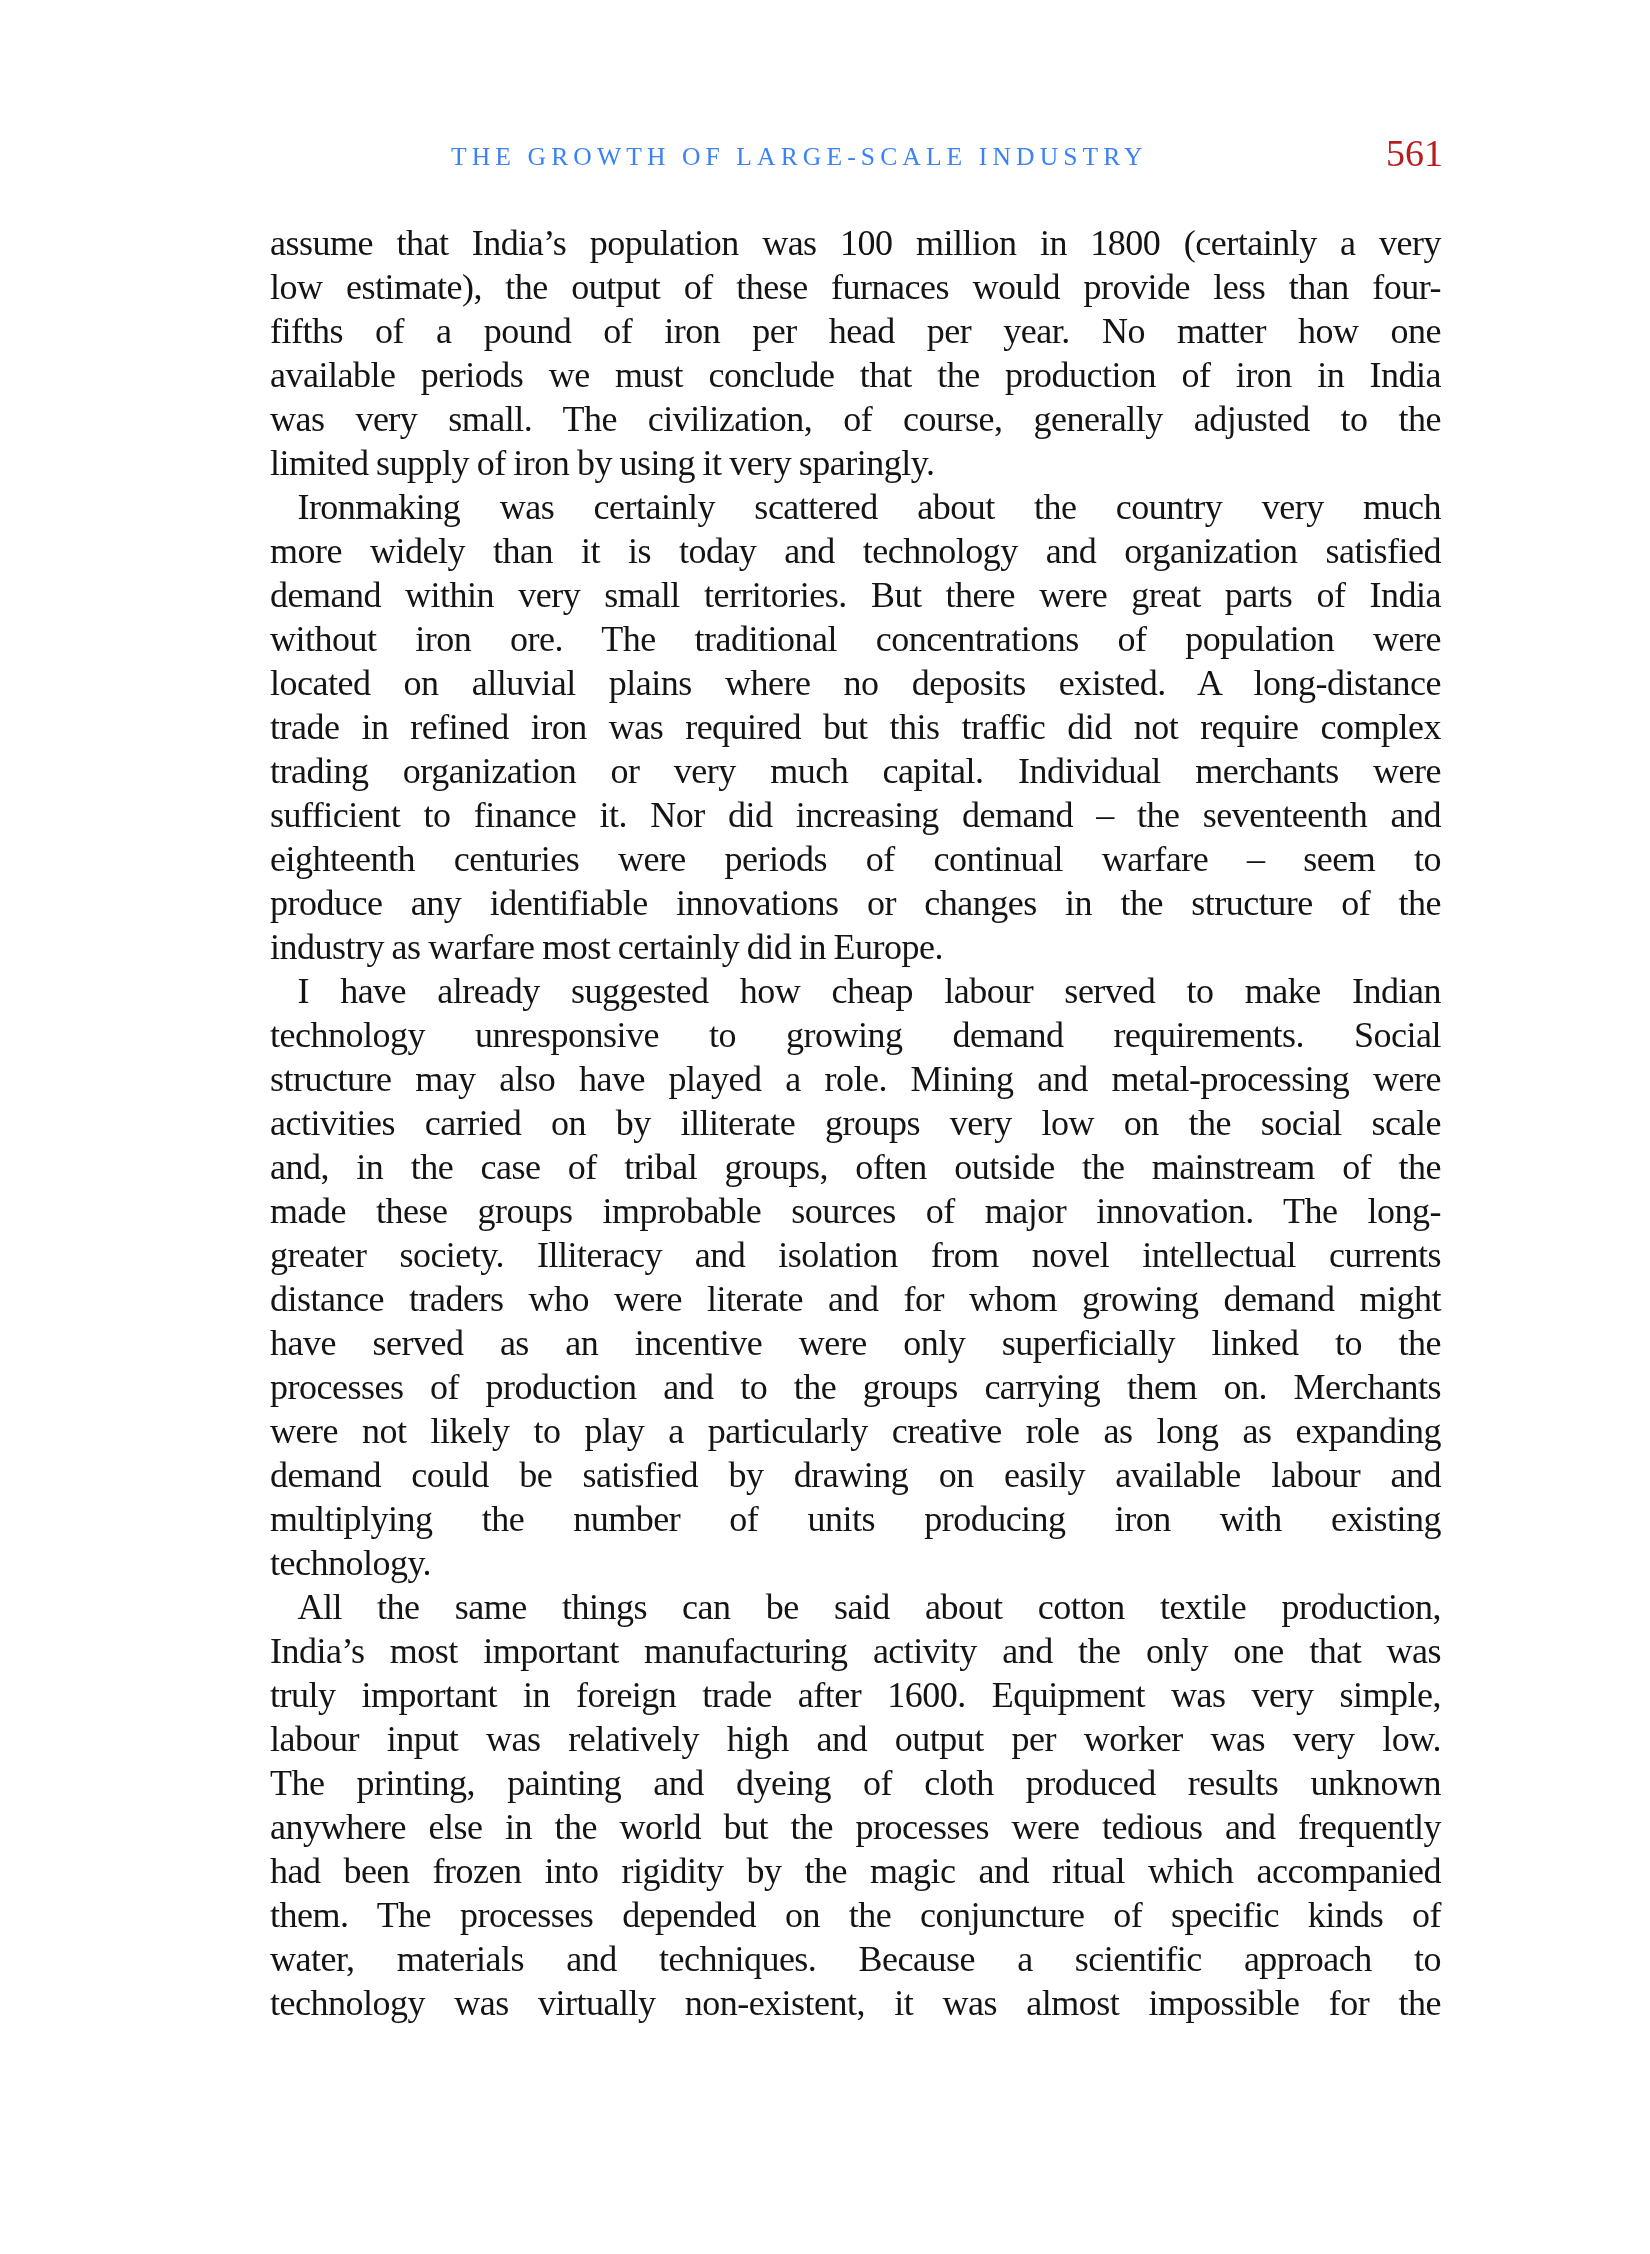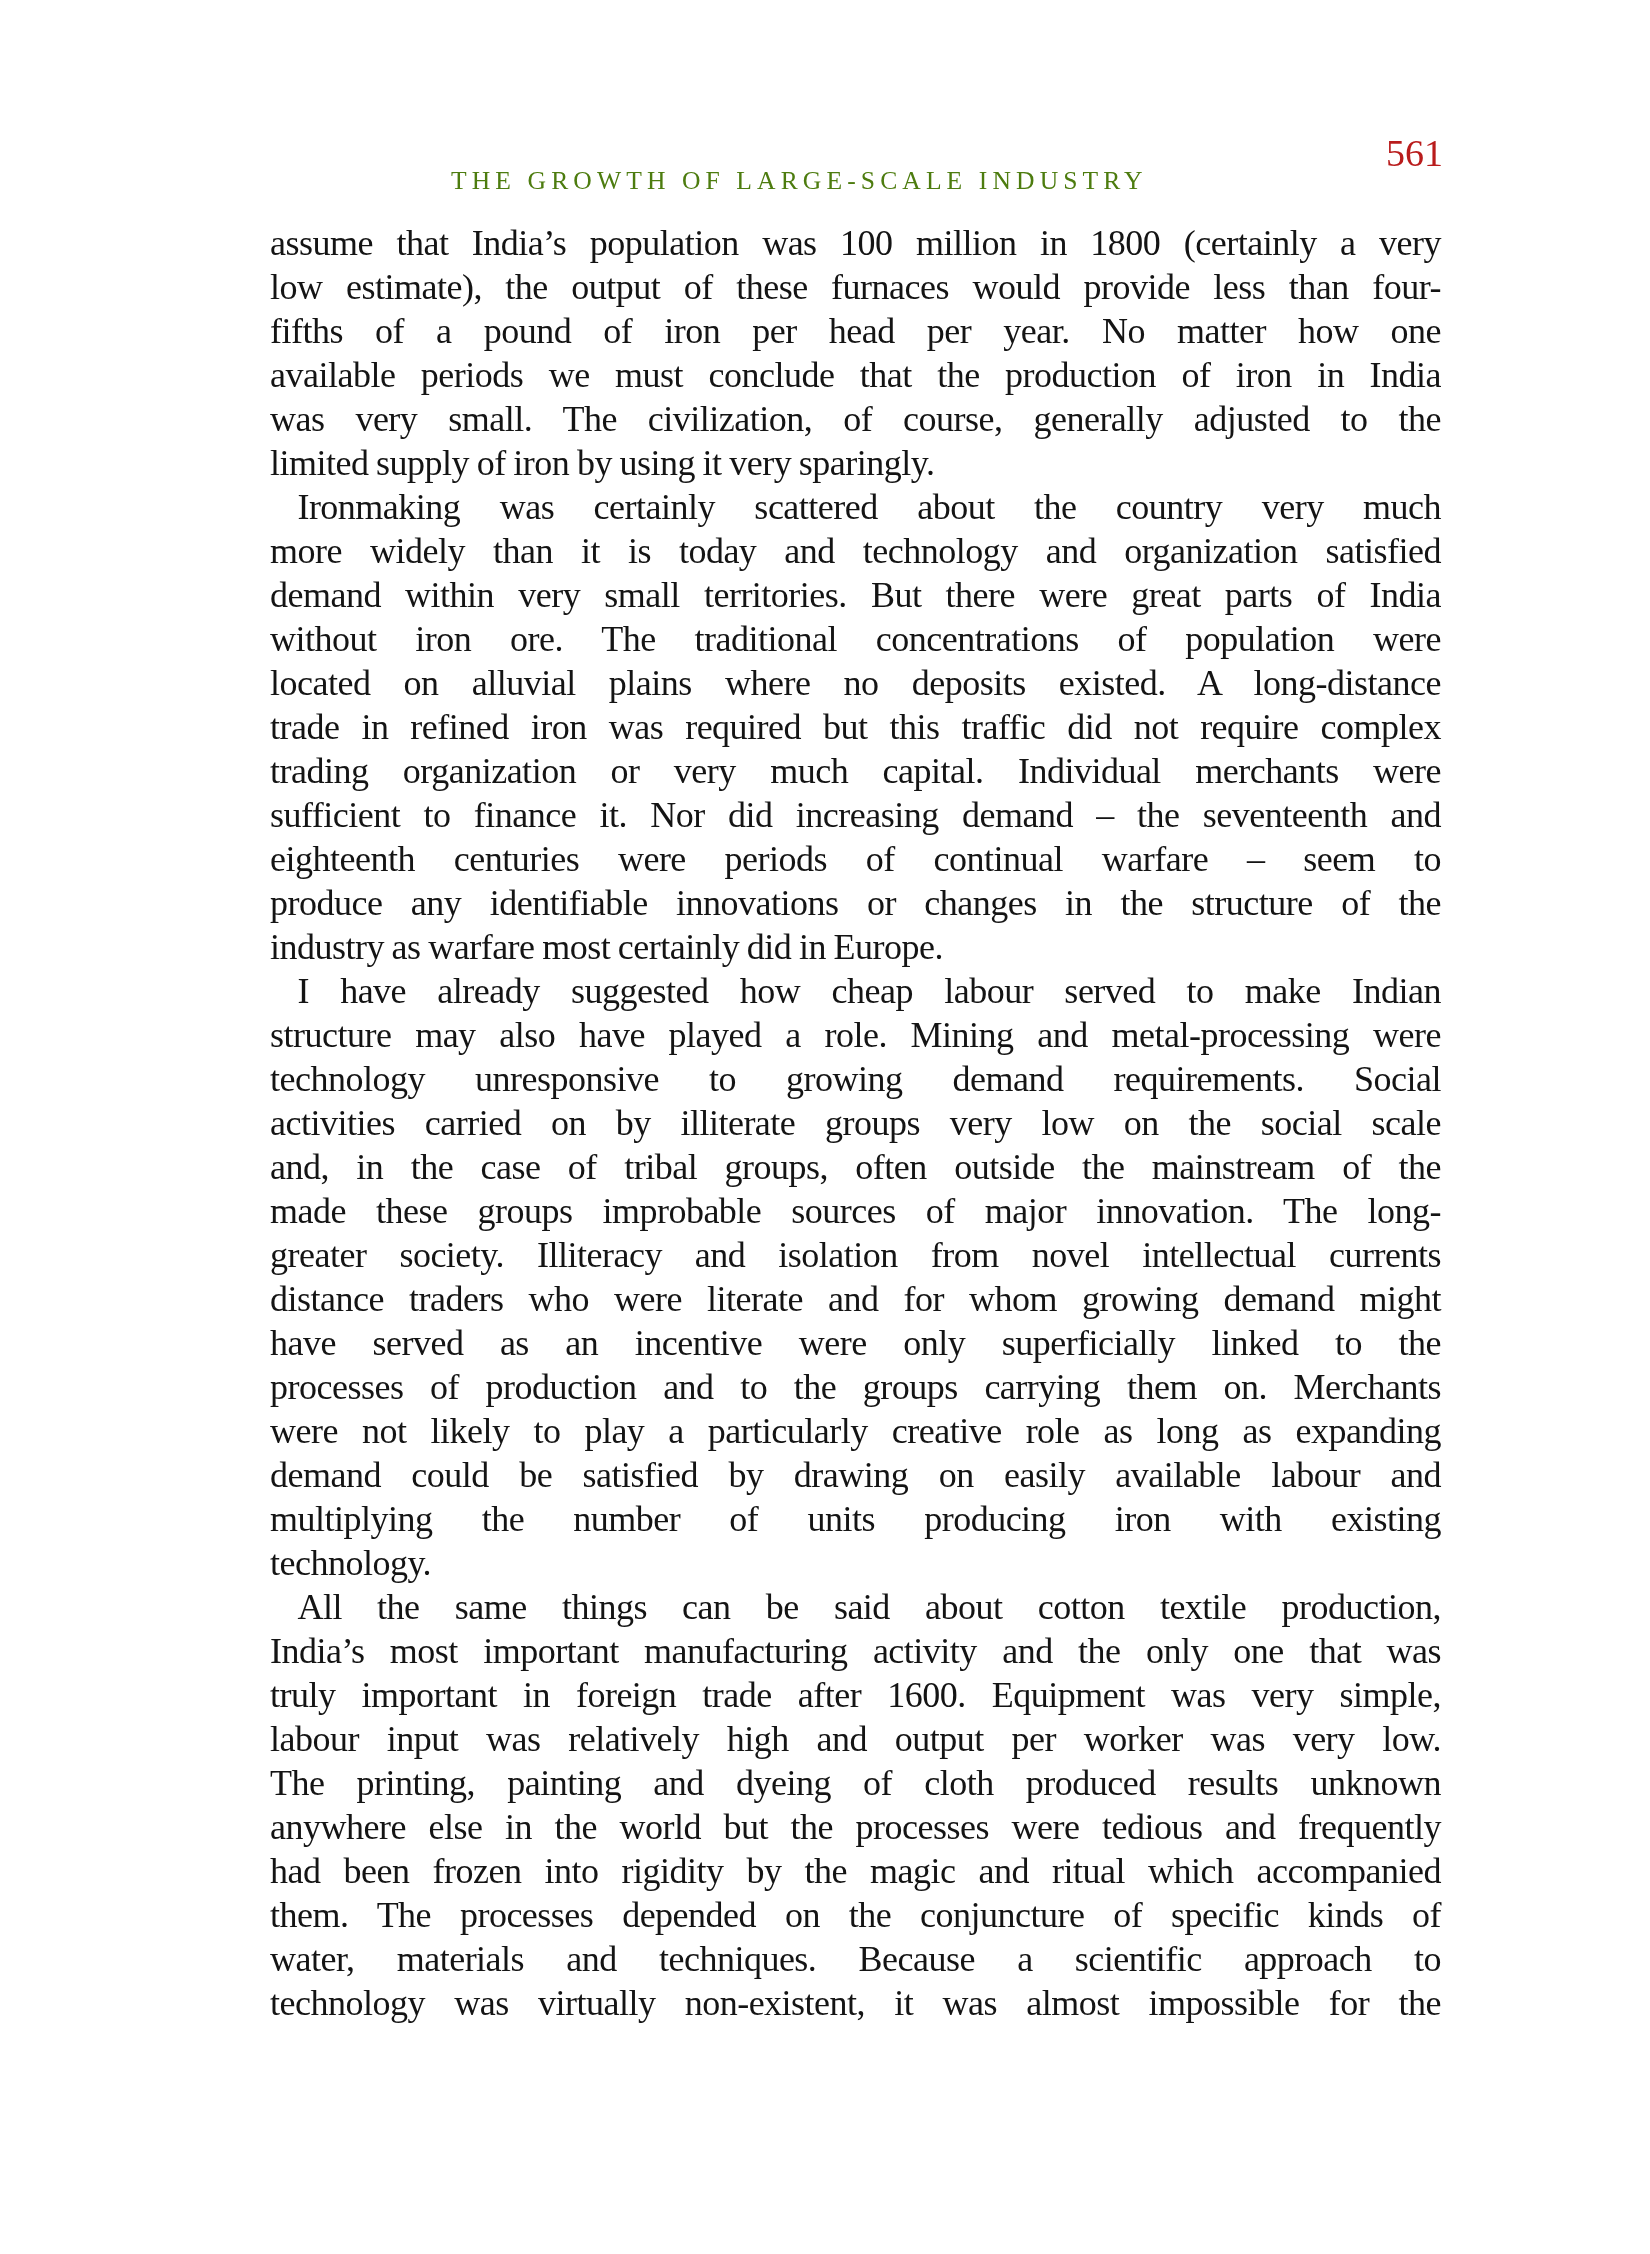--- a/index.html
+++ b/index.html
@@ -23,22 +23,21 @@
   }
   .running-head {
     position: absolute;
     left: 451px;
     top: 143px;
     width: 823px;
     font-size: 25.6px;
     letter-spacing: 5.1px;
     line-height: 28px;
     white-space: nowrap;
-    color: #4d7c0f;
-    margin-top: 24px;
+    color: #3b82f6;
   }
   .page-number {
     position: absolute;
     left: 1384px;
     top: 132px;
     width: 59px;
     text-align: right;
     font-size: 38px;
     line-height: 42px;
     color: #b91c1c;
@@ -96,22 +95,22 @@
       <span class="line">trade in refined iron was required but this traffic did not require complex</span>
       <span class="line">trading organization or very much capital. Individual merchants were</span>
       <span class="line">sufficient to finance it. Nor did increasing demand – the seventeenth and</span>
       <span class="line">eighteenth centuries were periods of continual warfare – seem to</span>
       <span class="line">produce any identifiable innovations or changes in the structure of the</span>
       <span class="line last">industry as warfare most certainly did in Europe.</span>
     </div>
 
     <div>
       <span class="line indent">I have already suggested how cheap labour served to make Indian</span>
+      <span class="line">technology unresponsive to growing demand requirements. Social</span>
       <span class="line">structure may also have played a role. Mining and metal-processing were</span>
-      <span class="line">technology unresponsive to growing demand requirements. Social</span>
       <span class="line">activities carried on by illiterate groups very low on the social scale</span>
       <span class="line">and, in the case of tribal groups, often outside the mainstream of the</span>
       <span class="line">made these groups improbable sources of major innovation. The long-</span>
       <span class="line">greater society. Illiteracy and isolation from novel intellectual currents</span>
       <span class="line">distance traders who were literate and for whom growing demand might</span>
       <span class="line">have served as an incentive were only superficially linked to the</span>
       <span class="line">processes of production and to the groups carrying them on. Merchants</span>
       <span class="line">were not likely to play a particularly creative role as long as expanding</span>
       <span class="line">demand could be satisfied by drawing on easily available labour and</span>
       <span class="line">multiplying the number of units producing iron with existing</span>

